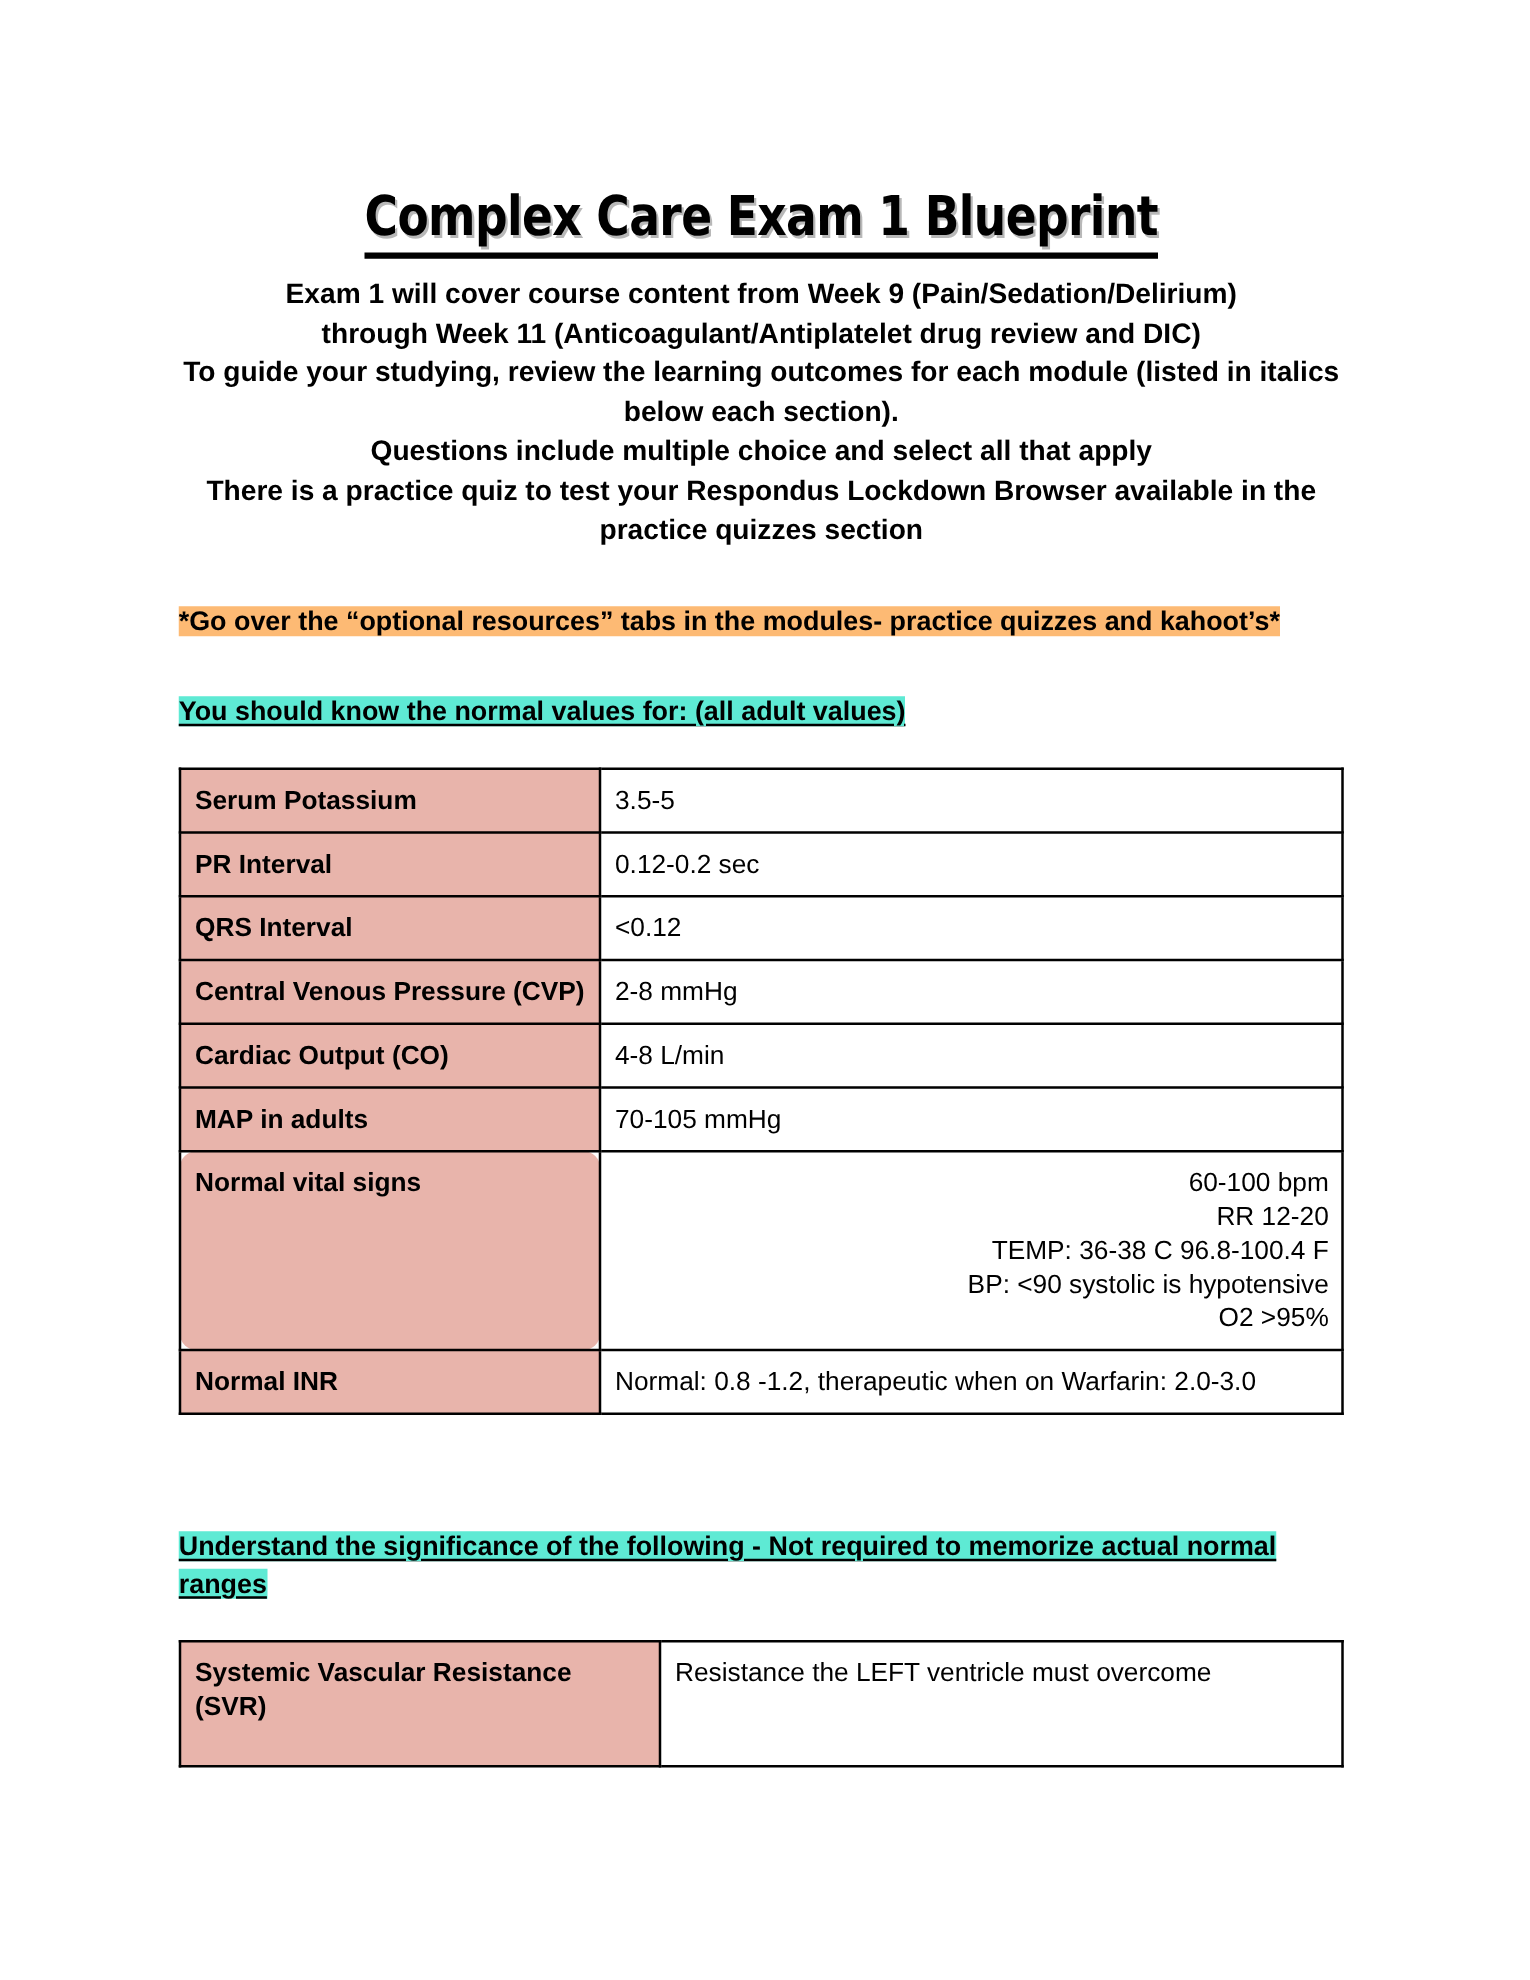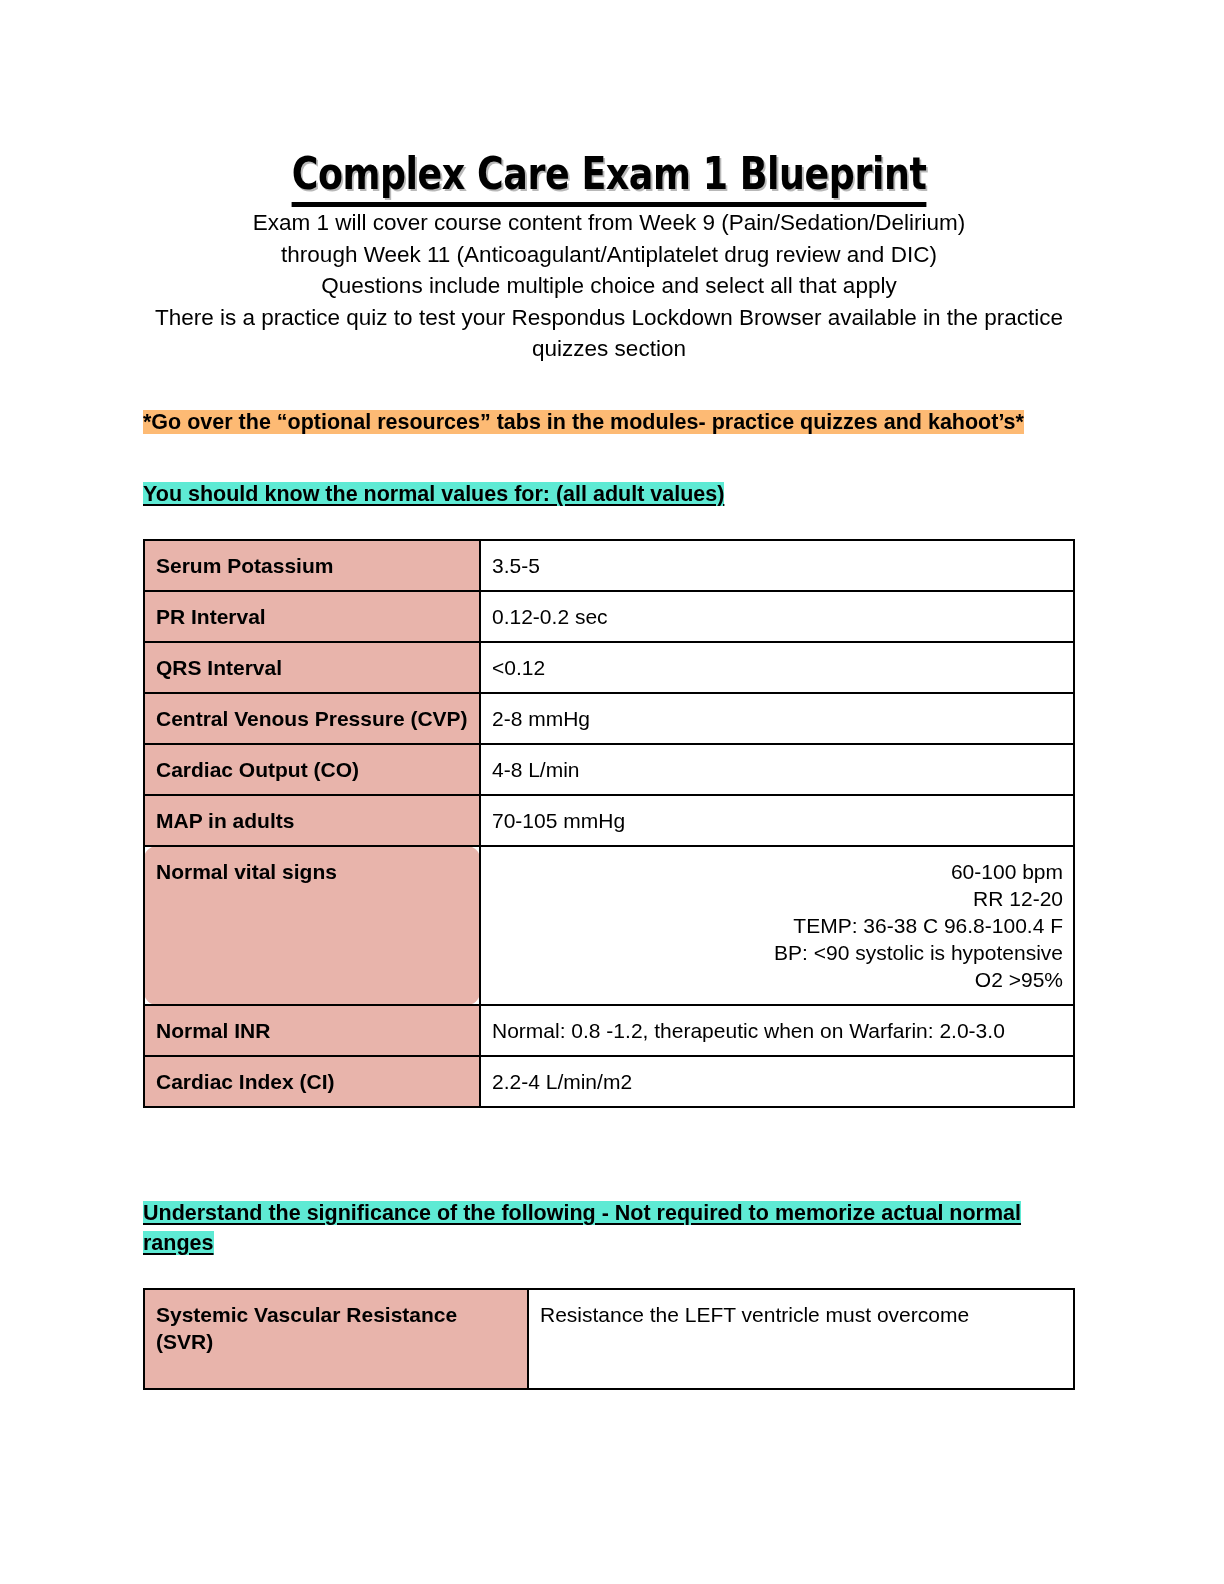--- a/index.html
+++ b/index.html
@@ -49,21 +49,22 @@
     padding-bottom: 2px;
     display: inline-block;
   }
 
   
   .intro {
     text-align: center;
     font-size: 22.5px;
     line-height: 31.5px;
     margin: 0;
-    padding-top: 0;
+    padding-top: 12px;
+    font-weight: bold;
   }
   .intro div { white-space: nowrap; }
   .intro div.wrap { white-space: normal; }
 
   
   .hl-line {
     font-weight: 700;
     font-size: 21.5px;
     line-height: 30px;
     margin: 0;
@@ -129,20 +130,21 @@
 <body>
 
 <div class="page">
   <div class="content">
 
     <h1 class="doc-title"><span class="u">Complex Care Exam 1 Blueprint</span></h1>
 
     <div class="intro">
       <div>Exam 1 will cover course content from Week 9 (Pain/Sedation/Delirium)</div>
       <div>through Week 11 (Anticoagulant/Antiplatelet drug review and DIC)</div>
+      <div class="wrap">To guide your studying, review the learning outcomes for each module (listed in italics below each section).</div>
       <div>Questions include multiple choice and select all that apply</div>
       <div class="wrap">There is a practice quiz to test your Respondus Lockdown Browser available in the practice quizzes section</div>
     </div>
 
     <p class="hl-line hl-yellow"><span class="mark">*Go over the “optional resources” tabs in the modules- practice quizzes and kahoot’s*</span></p>
 
     <p class="hl-line hl-peach"><span class="mark">You should know the normal values for: (all adult values)</span></p>
 
     <div class="tbl-wrap">
       <table class="vals t1">
@@ -181,24 +183,20 @@
               <span class="nl">60-100 bpm</span>
               <span class="nl">RR 12-20</span>
               <span class="nl">TEMP: 36-38 C 96.8-100.4 F</span>
               <span class="nl">BP: &lt;90 systolic is hypotensive</span>
               <span class="nl">O2 &gt;95%</span>
             </td>
           </tr>
           <tr>
             <td class="k">Normal INR</td>
             <td class="v">Normal: 0.8 -1.2, therapeutic when on Warfarin: 2.0-3.0</td>
-          </tr>
-          <tr>
-            <td class="k">Cardiac Index (CI)</td>
-            <td class="v">2.2-4 L/min/m2</td>
           </tr>
         </tbody>
       </table>
     </div>
 
     <div class="spacer-block"></div>
 
     <p class="hl-line hl-peach"><span class="mark">Understand the significance of the following - Not required to memorize actual normal ranges</span></p>
 
     <div class="tbl-wrap">

